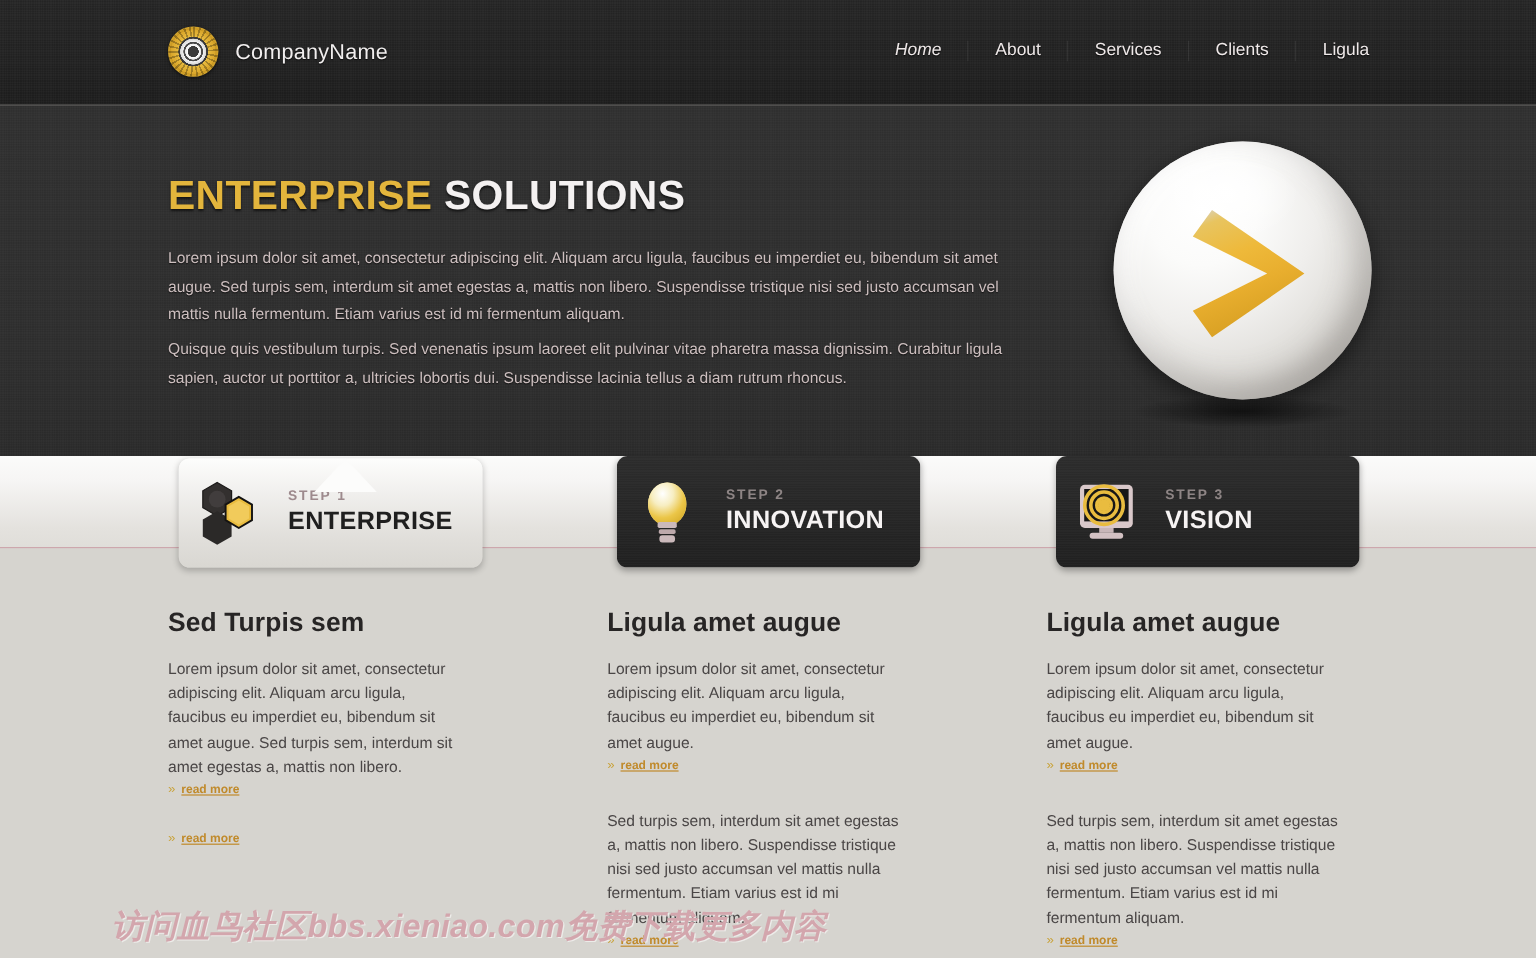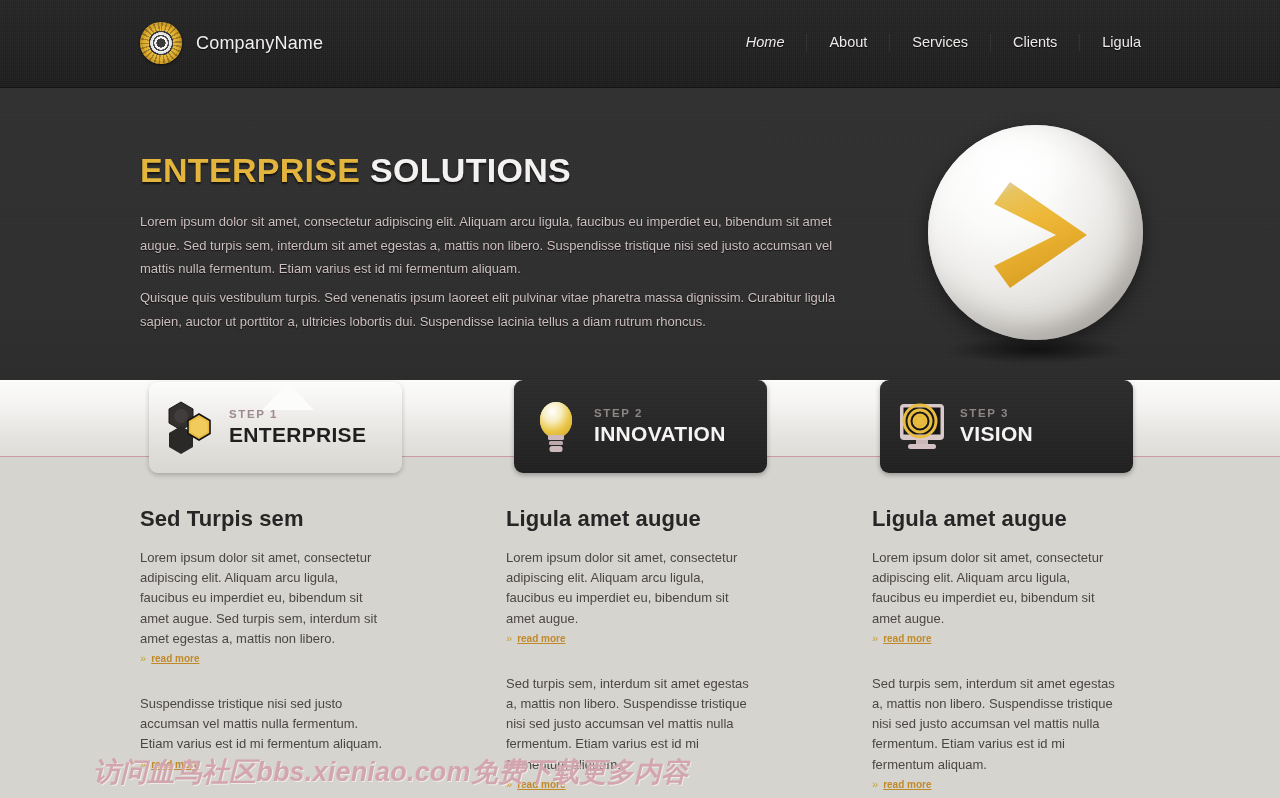--- a/index.html
+++ b/index.html
@@ -58,21 +58,21 @@
   .nav-item:first-child { border-left:none;font-style:italic; }
 
   
   .hero {
     position:absolute; left:0; top:88px; width:1280px; height:292px;
     background:
       repeating-linear-gradient(0deg, rgba(255,255,255,0.016) 0px, rgba(255,255,255,0.016) 1px, rgba(0,0,0,0) 1px, rgba(0,0,0,0) 2px),
       repeating-linear-gradient(90deg, rgba(255,255,255,0.016) 0px, rgba(255,255,255,0.016) 1px, rgba(0,0,0,0) 1px, rgba(0,0,0,0) 2px),
       linear-gradient(180deg,#2f2f2f 0%,#2d2d2d 70%,#2a2a2a 100%);
   }
-  .hero-inner { position:relative; width:1000px; margin:7px auto; height:292px; }
+  .hero-inner { position:relative; width:1000px; margin:0 auto; height:292px; }
   .hero-title {
     position:absolute; left:0; top:56px;
     font-size:34px; font-weight:bold; letter-spacing:0.3px;
     text-shadow:0 2px 2px rgba(0,0,0,0.6);
   }
   .hero-title .t-gold { color:#e3b53c; }
   .hero-title .t-white { color:#f4f1f1; }
   .hero-p {
     position:absolute; left:0; width:712px;
     color:#cdbfbf; font-size:13px; line-height:23.5px;
@@ -116,21 +116,21 @@
     background:#c99aa2;
   }
   .band-base {
     position:absolute; left:0; top:457px; width:1280px; height:341px;
     background:#d6d4cf;
   }
 
   .steps { position:absolute; left:140px; top:355px; width:1000px; height:125px; }
   .step {
     position:absolute; top:25px; width:253px; height:93px; border-radius:9px;
-    display:flex; align-items:center; cursor:pointer;
+    display:flex; align-items:center; cursor:pointer;gap:11px;
   }
   .step.active {
     top:27px; height:91px;
     background:linear-gradient(180deg,#fdfdfc 0%,#f1f0ee 30%,#e1dfdb 72%,#d9d7d2 100%);
     box-shadow:0 2px 5px rgba(0,0,0,0.22);
   }
   .step.dark {
     background:
       repeating-linear-gradient(0deg, rgba(255,255,255,0.02) 0px, rgba(255,255,255,0.02) 1px, rgba(0,0,0,0) 1px, rgba(0,0,0,0) 2px),
       linear-gradient(180deg,#2c2c2c 0%,#262626 55%,#202020 100%);
@@ -310,21 +310,20 @@
 
   <div class="cols">
 
     <div class="col">
       <div class="col-title">Sed Turpis sem</div>
       <div class="col-p">Lorem ipsum dolor sit amet, consectetur adipiscing elit. Aliquam arcu ligula, faucibus eu imperdiet eu, bibendum sit amet augue. Sed turpis sem, interdum sit amet egestas a, mattis non libero.</div>
       <div class="readmore-row">
         <span class="readmore-chev">»</span>
         <a class="readmore">read more</a>
       </div>
-      <div class="col-p">Suspendisse tristique nisi sed justo accumsan vel mattis nulla fermentum. Etiam varius est id mi fermentum aliquam.</div>
       <div class="readmore-row">
         <span class="readmore-chev">»</span>
         <a class="readmore">read more</a>
       </div>
     </div>
 
     <div class="col">
       <div class="col-title">Ligula amet augue</div>
       <div class="col-p">Lorem ipsum dolor sit amet, consectetur adipiscing elit. Aliquam arcu ligula, faucibus eu imperdiet eu, bibendum sit amet augue.</div>
       <div class="readmore-row">

